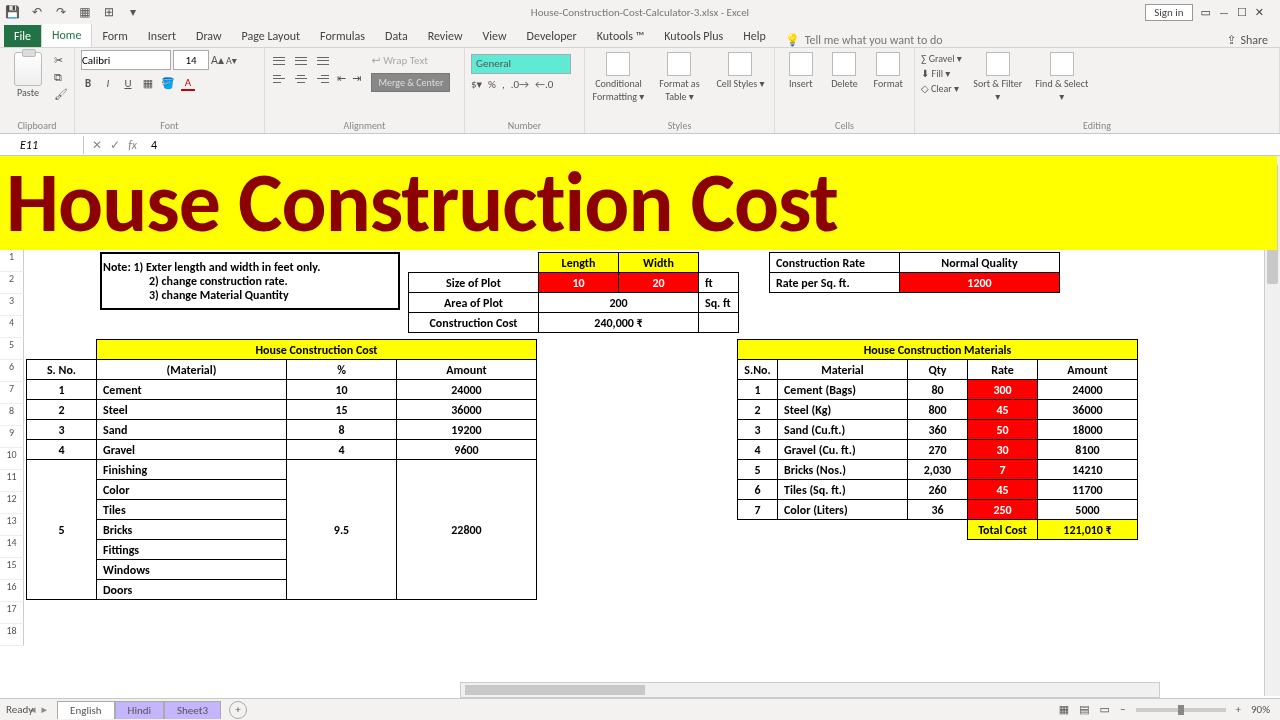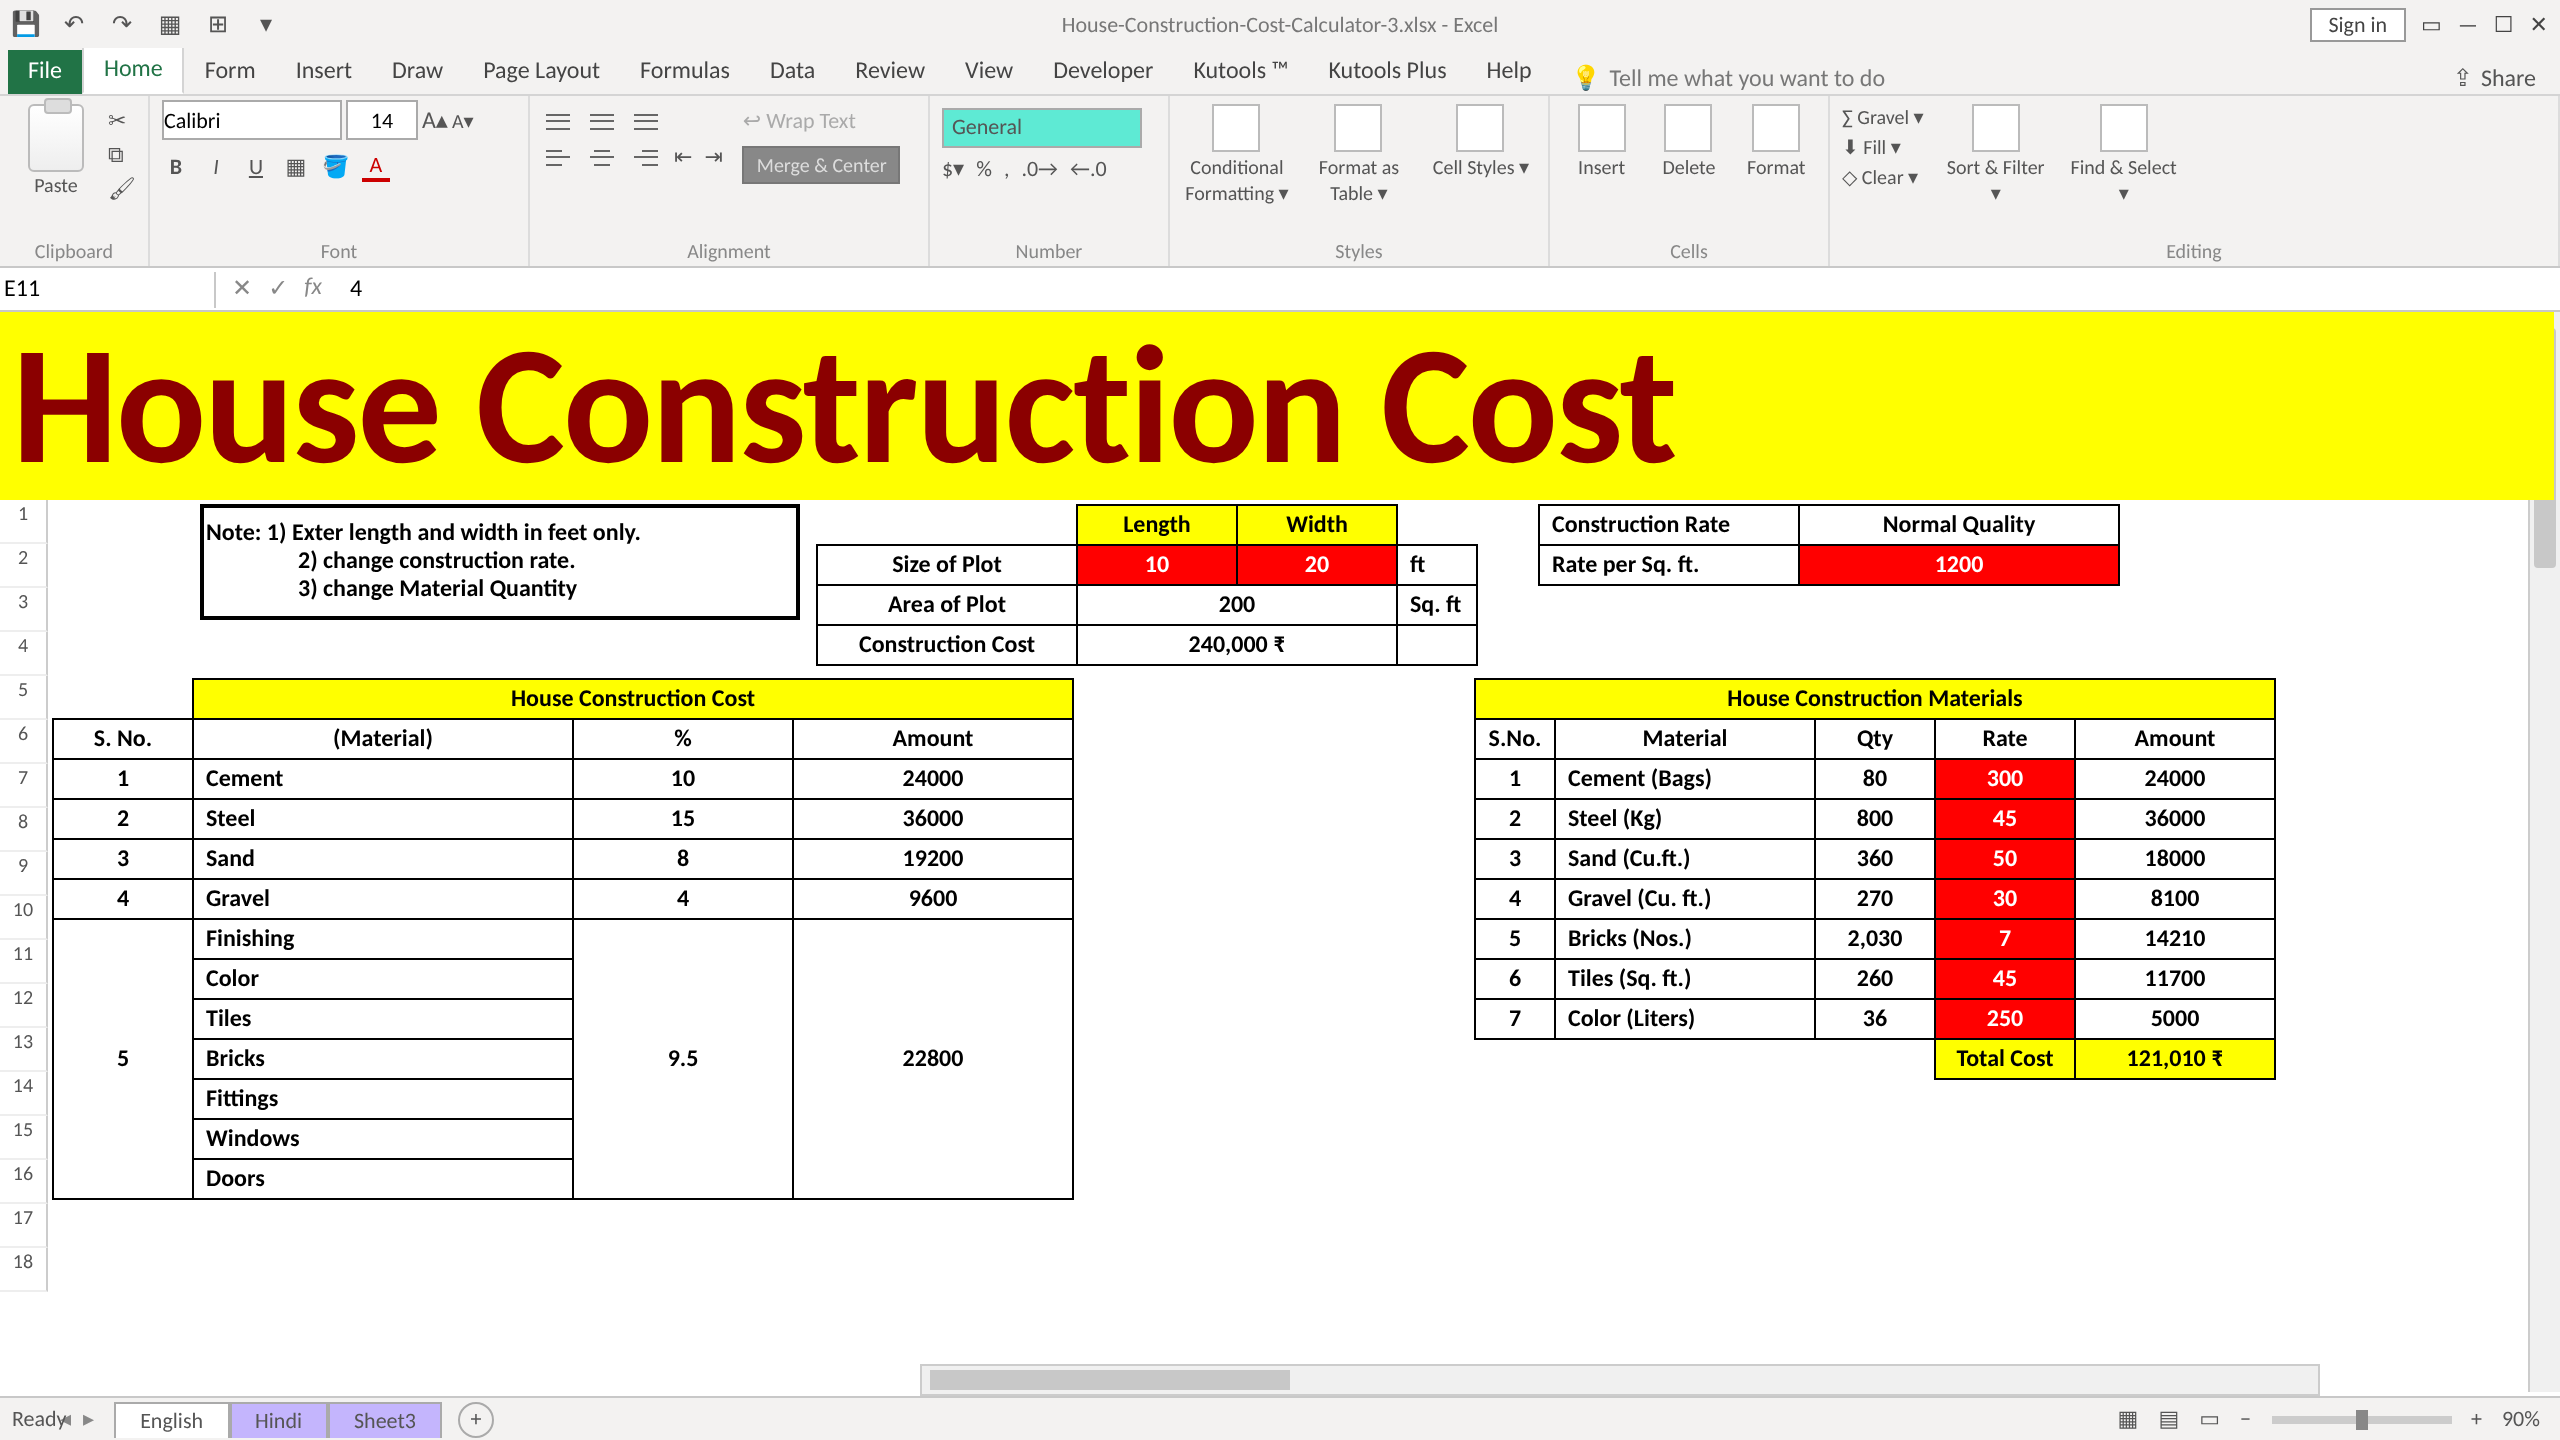--- a/index.html
+++ b/index.html
@@ -3,21 +3,21 @@
 <meta charset="utf-8">
 <style>
 * { box-sizing: border-box; margin: 0; padding: 0; font-family: "Segoe UI", Calibri, sans-serif; }
 html, body { width: 1280px; height: 720px; overflow: hidden; background: #fff; }
 
 
 .titlebar { height: 24px; background: #f3f2f1; display: flex; align-items: center; font-size: 11px; color: #444; position: relative; }
 .qat { display: flex; gap: 10px; padding-left: 6px; align-items:center;}
 .qat .ico { width:14px; height:14px; display:inline-flex; align-items:center; justify-content:center; font-size:12px; color:#555;}
 .title-center { position:absolute; left:50%; transform:translateX(-50%); color:#777; }
-.title-right { position:absolute; right:6px; display:flex; gap:8px; align-items:center;}
+.title-right { position:absolute; right:16px; display:flex; gap:8px; align-items:center;}
 .signin { background:#fff; border:1px solid #999; padding:1px 8px; font-size:11px;}
 
 
 .ribbon-tabs { height:24px; background:#f3f2f1; display:flex; align-items:flex-end; font-size:12px; padding-left:4px; border-bottom:1px solid #d4d4d4;}
 .tab { padding:4px 10px; color:#444;}
 .tab.file { background:#217346; color:#fff;}
 .tab.active { background:#fff; border:1px solid #d4d4d4; border-bottom:1px solid #fff; color:#217346;}
 .ribbon-tabs .tellme { margin-left:10px; color:#777; display:flex; align-items:center; gap:4px;}
 .share { margin-left:auto; margin-right:12px; color:#555; display:flex; align-items:center; gap:4px;}
 
@@ -44,21 +44,21 @@
 .num-row{display:flex;gap:6px;}
 .styles-block{display:flex;gap:6px;padding-top:2px;}
 .big-btn{display:flex;flex-direction:column;align-items:center;width:56px;font-size:10px;text-align:center;gap:1px;}
 .big-btn .icn{width:24px;height:24px;border:1px solid #bbb;background:#fff;}
 .cells-block{display:flex;gap:4px;padding-top:2px;}
 .edit-block{display:flex;gap:8px;padding-top:2px;}
 .edit-sub{display:flex;flex-direction:column;gap:2px;font-size:10px;}
 
 
 .fx-bar{height:22px;border-bottom:1px solid #c8c8c8;display:flex;align-items:center;font-size:12px;}
-.namebox{width:108px;border-right:1px solid #c8c8c8;padding:2px 2px;background:#fff;}
+.namebox{width:84px;border-right:1px solid #c8c8c8;padding:2px 20px;background:#fff;font-style:italic;}
 .fx-ctrl{display:flex;gap:8px;padding:0 8px;color:#888;}
 .fx-in{flex:1;padding:2px 6px;position:relative;}
 
 
 .overlay-title{position:absolute; top:156px; left:0; right:3px; height:94px; background:#ffff00; color:#8b0000; font-family:"Calibri",Arial,sans-serif; font-weight:800; font-size:84px; line-height:94px; padding-left:6px; letter-spacing:-1px; z-index:5; white-space:nowrap; overflow:hidden;}
 
 
 .sheet-wrap{position:absolute; top:156px; left:0; right:0; bottom:24px; overflow:hidden;}
 .sheet{position:absolute; top:94px; left:0; right:16px; bottom:20px; font-family:Calibri,Arial,sans-serif; font-size:12px; color:#000;}
 .rowhdrs{position:absolute;left:0;top:0;width:24px;}

